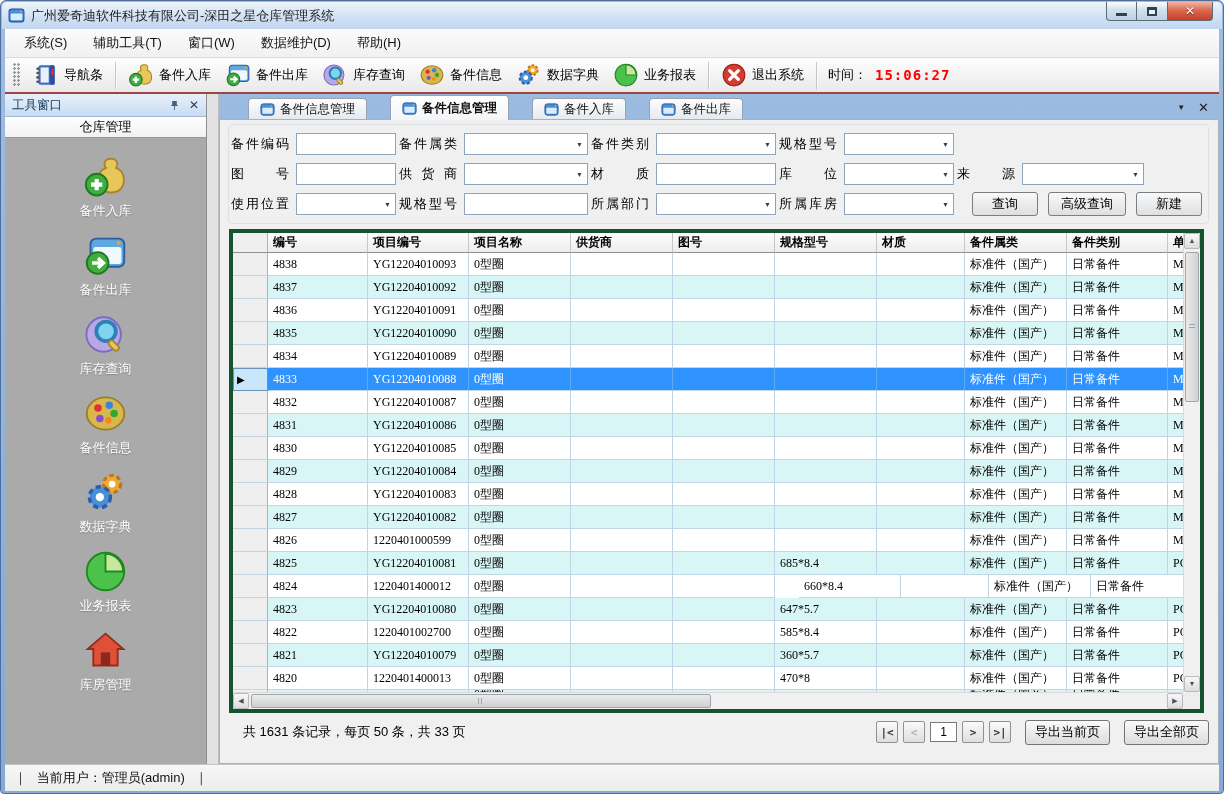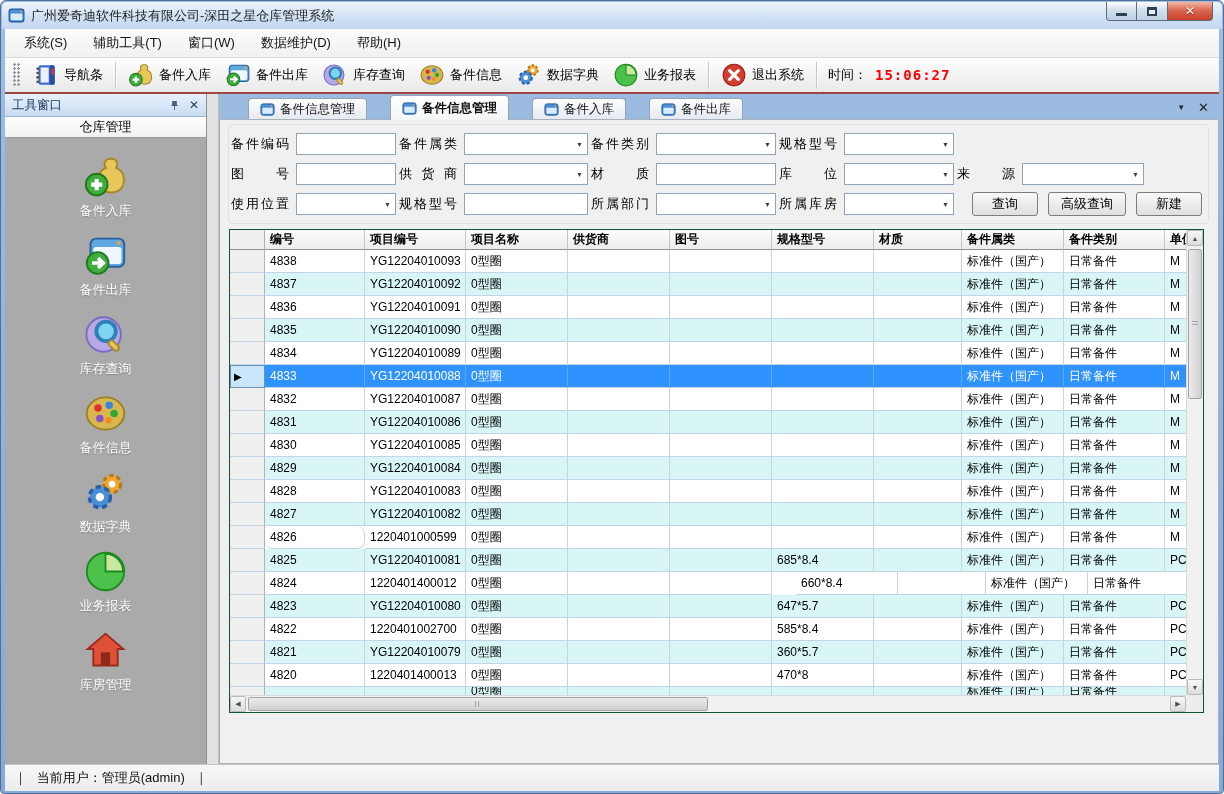--- a/index.html
+++ b/index.html
@@ -82,21 +82,21 @@
   .form-row .form-group:nth-child(1) .form-input,.form-row .form-group:nth-child(1) .form-select{width:100px;}
   .form-row .form-group:nth-child(2) .form-input,.form-row .form-group:nth-child(2) .form-select{width:124px;}
   .form-row .form-group:nth-child(3) .form-input,.form-row .form-group:nth-child(3) .form-select{width:120px;}
   .form-row .form-group:nth-child(4) .form-input,.form-row .form-group:nth-child(4) .form-select{width:110px;}
   .form-row .form-group:nth-child(5) .form-input,.form-row .form-group:nth-child(5) .form-select{width:122px;}
   .search-buttons{position:absolute;right:6px;bottom:7px;display:flex;gap:10px;}
   .btn{height:24px;min-width:66px;padding:0 12px;font-size:13px;color:#000;border:1px solid #777E86;border-radius:3px;
     background:linear-gradient(#F9F9F9,#DFDFDF);}
 
   
-  .grid{position:absolute;left:9px;top:109px;width:975px;height:484px;background:#fff;border:1px solid #14532d;}
+  .grid{position:absolute;left:9px;top:109px;width:975px;height:484px;background:#fff;border:4px solid #14532d;font-family:Liberation Serif, serif;}
   .grid-inner{position:absolute;left:0;top:0;right:17px;bottom:17px;overflow:hidden;}
   .ghead{display:flex;height:20px;}
   .gcell{flex:none;height:100%;display:flex;align-items:center;padding-left:5px;overflow:hidden;white-space:nowrap;
     border-right:1px solid #C2D5E6;border-bottom:1px solid #C2D5E6;font-size:12px;color:#000;}
   .ghead .gcell{font-weight:bold;background:linear-gradient(#FDFDFD,#ECECEC);border-right:1px solid #C6C6C6;border-bottom:1px solid #8F8F8F;}
   .gcell.selector{background:#EFEFEF;border-right:1px solid #B2B2B2;padding-left:3px;font-size:10px;color:#000;}
   .grow{display:flex;height:23px;background:#FFFFFF;}
   .grow.alt{background:var(--row-alt,#D9F6F6);}
   .grow.selected{background:var(--selected-row,#2E93FF);color:var(--selected-text,#fff);}
   .grow.selected .gcell{color:var(--selected-text,#fff);border-right-color:#5FA9EF;}
@@ -675,21 +675,21 @@
                   <div class="gcell" style="width: 102px;"></div>
                   <div class="gcell" style="width: 102px;"></div>
                   <div class="gcell" style="width: 102px;"></div>
                   <div class="gcell" style="width: 88px;"></div>
                   <div class="gcell" style="width: 102px;">标准件（国产）</div>
                   <div class="gcell" style="width: 101px;">日常备件</div>
                   <div class="gcell" style="width: 23px;">M</div>
                 </div>
                 <div class="grow">
                   <div class="gcell selector" style="width: 35px;"></div>
-                  <div class="gcell" style="width: 100px; border-radius: 8px;">4826</div>
+                  <div class="gcell" style="width: 100px;">4826</div>
                   <div class="gcell" style="width: 101px;">1220401000599</div>
                   <div class="gcell" style="width: 102px;">0型圈</div>
                   <div class="gcell" style="width: 102px;"></div>
                   <div class="gcell" style="width: 102px;"></div>
                   <div class="gcell" style="width: 102px;"></div>
                   <div class="gcell" style="width: 88px;"></div>
                   <div class="gcell" style="width: 102px;">标准件（国产）</div>
                   <div class="gcell" style="width: 101px;">日常备件</div>
                   <div class="gcell" style="width: 23px;">M</div>
                 </div>
@@ -792,20 +792,32 @@
             <div class="sb-btn down">▼</div>
           </div>
           <div class="hscroll">
             <div class="sb-btn left">◀</div>
             <div class="hthumb"></div>
             <div class="sb-btn right">▶</div>
           </div>
           <div class="corner"></div>
         </div>
 
+        <div class="pager">
+          <span class="pager-summary">共 1631 条记录，每页 50 条，共 33 页</span>
+          <div class="pager-right">
+            <button class="nav-btn">|&lt;</button>
+            <button class="nav-btn disabled">&lt;</button>
+            <input class="page-input" value="1" style="">
+            <button class="nav-btn">&gt;</button>
+            <button class="nav-btn">&gt;|</button>
+            <button class="export-btn">导出当前页</button>
+            <button class="export-btn">导出全部页</button>
+          </div>
+        </div>
 
       </div>
     </div>
   </div>
 
   <div class="statusbar">
     <span>｜</span>
     <span>当前用户：管理员(admin)</span>
     <span>｜</span>
   </div>

